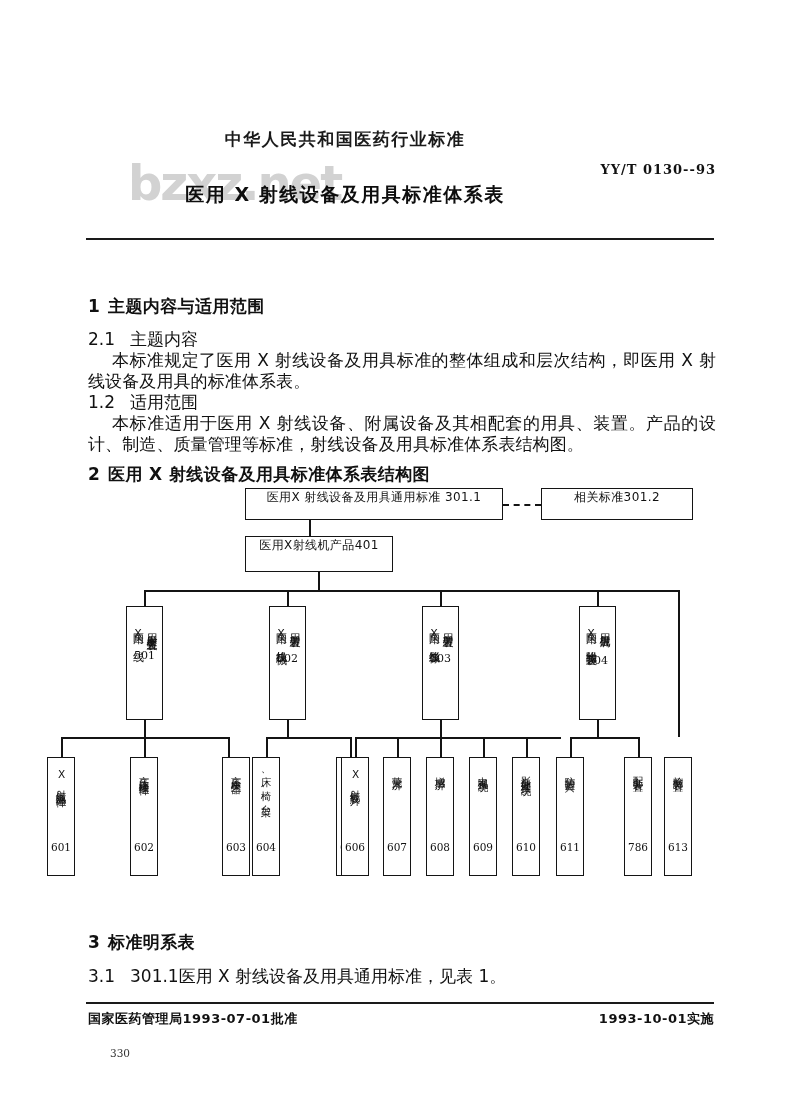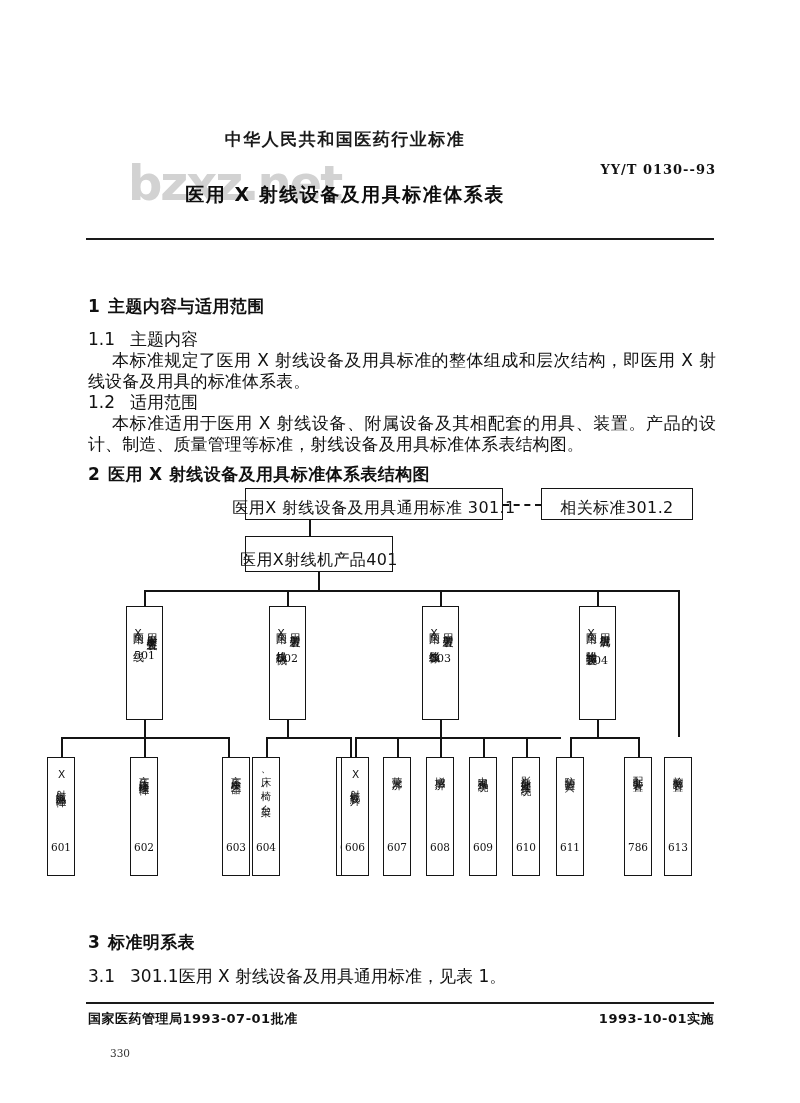--- a/index.html
+++ b/index.html
@@ -106,23 +106,23 @@
   }
   .bx {
     position: absolute;
     border: 1.6px solid #141414;
     background: #ffffff;
     box-sizing: border-box;
     z-index: 3;
   }
   .bx-h {
     display: flex;
-    align-items: flex-end;
+    align-items: flex-start;
     justify-content: center;
-    font-size: 16px;
+    font-size: 12px;
     letter-spacing: .4px;
     color: #111;
     white-space: nowrap;
   }
   
   .bx-v2 {
     display: flex;
     flex-direction: column;
     align-items: center;
     padding-top: 17px;
@@ -228,21 +228,21 @@
     <div class="hdr-line1">中华人民共和国医药行业标准</div>
     <div class="hdr-std-no">YY/T 0130--93</div>
     <div class="hdr-title">医用 X 射线设备及用具标准体系表</div>
     <div class="hdr-rule"></div>
 
     <div class="sec sec-head" style="top:272px;">
       <span class="num">1</span><span>主题内容与适用范围</span>
     </div>
 
     <div class="sec sub-head" style="top:305px;">
-      <span class="num">1.1</span><span>主题内容</span>
+      <span class="num">2.1</span><span>主题内容</span>
     </div>
     <div class="sec para" style="top:326px;">本标准规定了医用 X 射线设备及用具标准的整体组成和层次结构，即医用 X 射线设备及用具的标准体系表。</div>
 
     <div class="sec sub-head" style="top:368px;">
       <span class="num">1.2</span><span>适用范围</span>
     </div>
     <div class="sec para" style="top:389px;">本标准适用于医用 X 射线设备、附属设备及其相配套的用具、装置。产品的设计、制造、质量管理等标准，射线设备及用具标准体系表结构图。</div>
 
     <div class="sec sec-head" style="top:440px;">
       <span class="num">2</span><span>医用 X 射线设备及用具标准体系表结构图</span>

